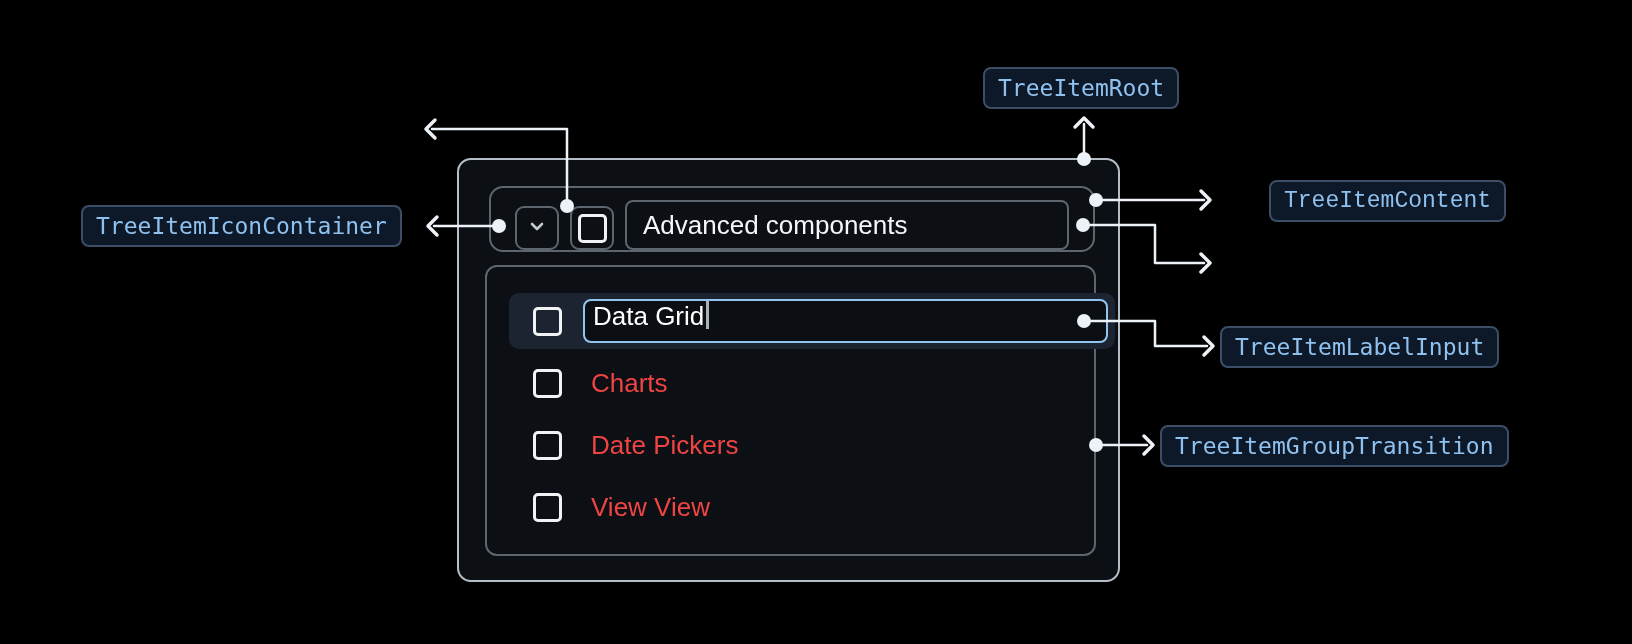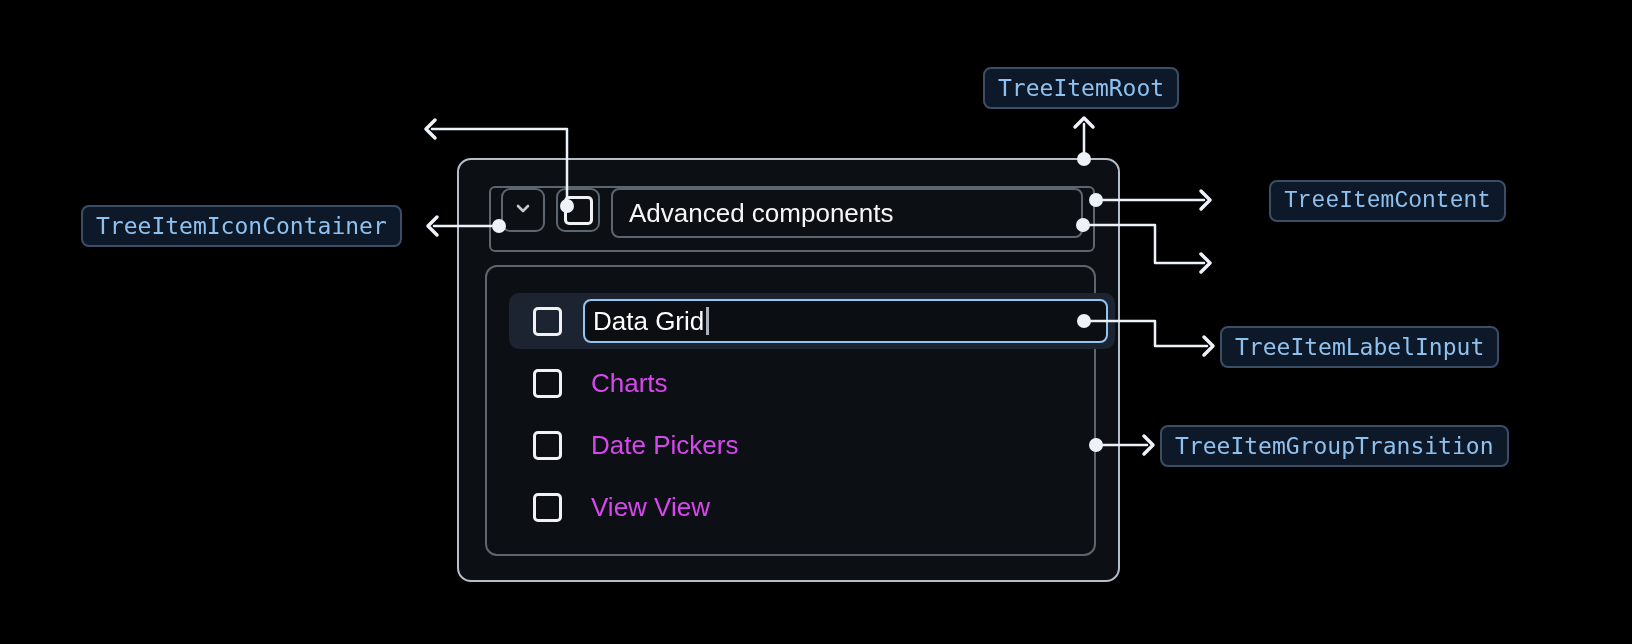--- a/index.html
+++ b/index.html
@@ -3,34 +3,34 @@
 <meta charset="utf-8">
 <style>
   html,body{margin:0;padding:0;background:#000;}
   .page{position:relative;width:1632px;height:644px;background:#000000;overflow:hidden;
         font-family:"Liberation Sans",sans-serif;}
   
   .abs{position:absolute;box-sizing:border-box;}
   .root-box{left:457px;top:158px;width:663px;height:424px;background:#0c0f14;
             border:2px solid #b4bec9;border-radius:14px;}
   .content-box{left:30px;top:26px;width:606px;height:66px;border:2px solid #5d656e;
-               border-radius:6px;display:flex;align-items:flex-start;padding:0 10px;gap:11px;}
+               border-radius:14px;display:flex;align-items:flex-end;padding:0 24px;gap:11px;}
   .square-btn{width:40px;height:40px;border:2px solid #5d656e;border-radius:9px;flex:none;
               display:flex;align-items:center;justify-content:center;}
   .label-box{flex:1;height:46px;border:2px solid #5d656e;border-radius:8px;
              display:flex;align-items:center;padding:0 16px;color:#f5f6f8;font-size:26px;}
   .checkbox{width:23px;height:23px;border:3px solid #f0f2f4;border-radius:5px;flex:none;}
   .group-box{left:26px;top:105px;width:611px;height:291px;border:2px solid #5d656e;
              border-radius:12px;padding:26px 0 0 0;display:flex;flex-direction:column;gap:6px;}
   .row{height:56px;display:flex;align-items:center;}
-  .row.plain{padding-left:46px;gap:29px;color:#d946ef;font-size:26px;}
+  .row.plain{padding-left:46px;gap:29px;color:#ef4444;font-size:26px;}
   .row.editing{margin-left:22px;width:582px;background:#1d2431;border-radius:10px;
                padding-left:24px;gap:21px;}
   .label-input{width:505px;height:40px;background:#0b0e13;border:2px solid #92c5f0;
-               border-radius:8px;display:flex;align-items:center;padding:0 8px;
+               border-radius:8px;display:flex;padding:0 8px;
                color:#ffffff;font-size:26px;}
   .caret{display:inline-block;width:3px;height:28px;background:#aab1b8;margin-left:2px;}
   
   .badge{position:absolute;font-family:"DejaVu Sans Mono",monospace;font-size:23px;
          line-height:26px;color:#8fc1ee;background:#0d1828;border:2px solid #3c4e66;
          border-radius:8px;padding:6px 13px;white-space:nowrap;z-index:6;text-align:right;}
   .b-checkbox{left:154px;top:109px;}
   .b-iconcontainer{left:81px;top:205px;}
   .b-root{left:983px;top:67px;}
   .b-content{left:1269px;top:180px;font-family:Liberation Mono, monospace;}

